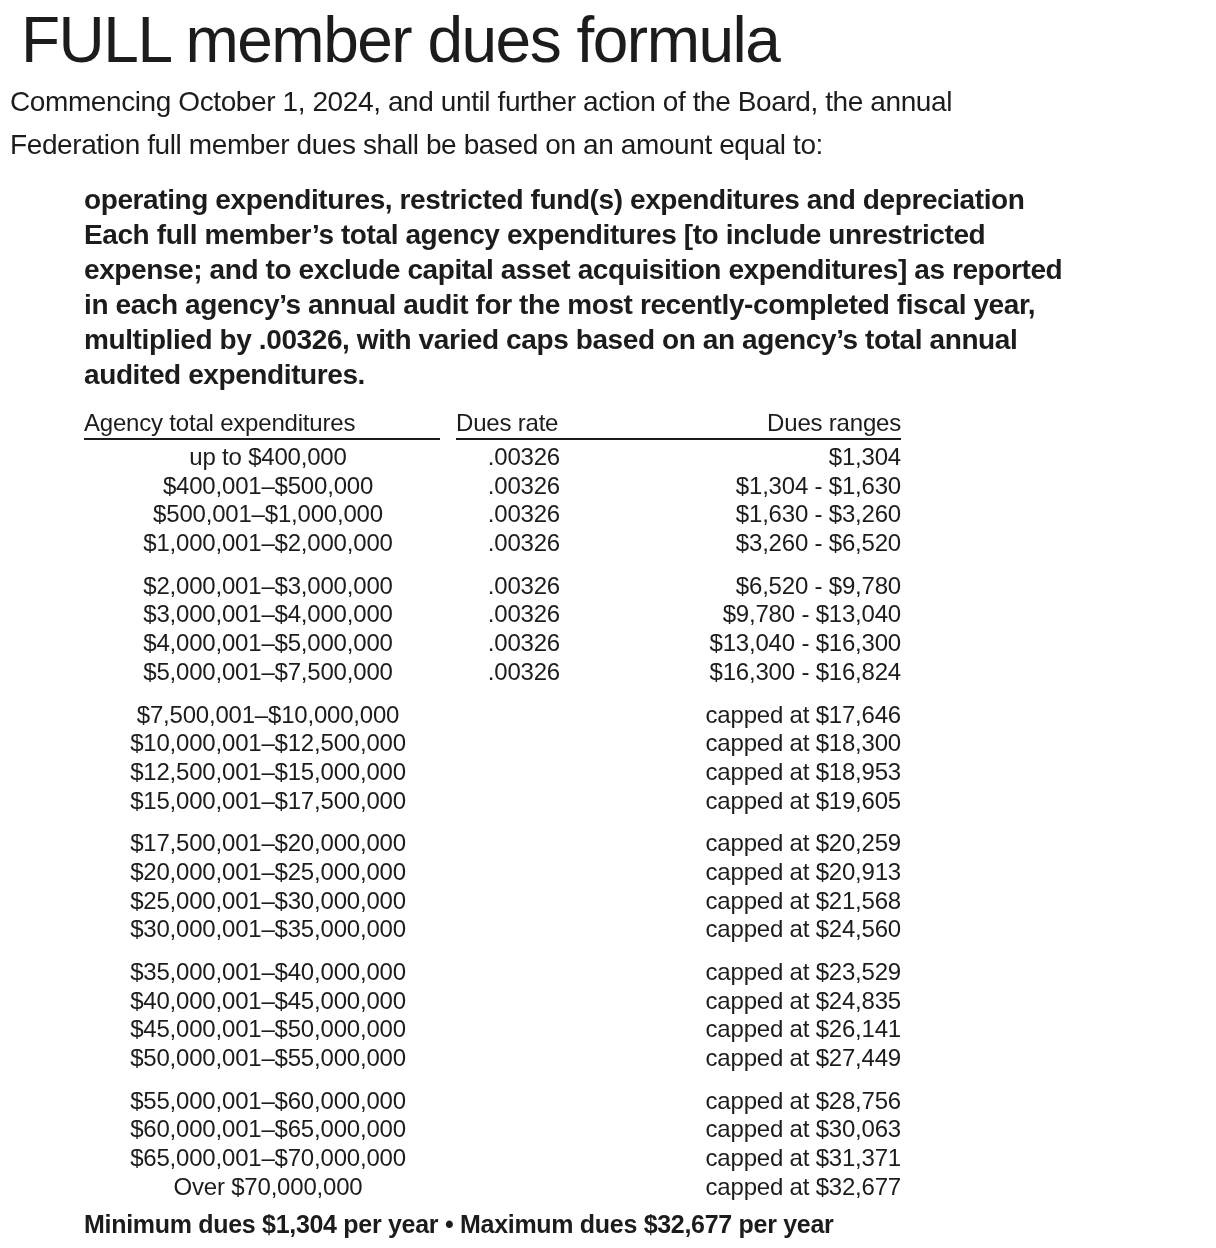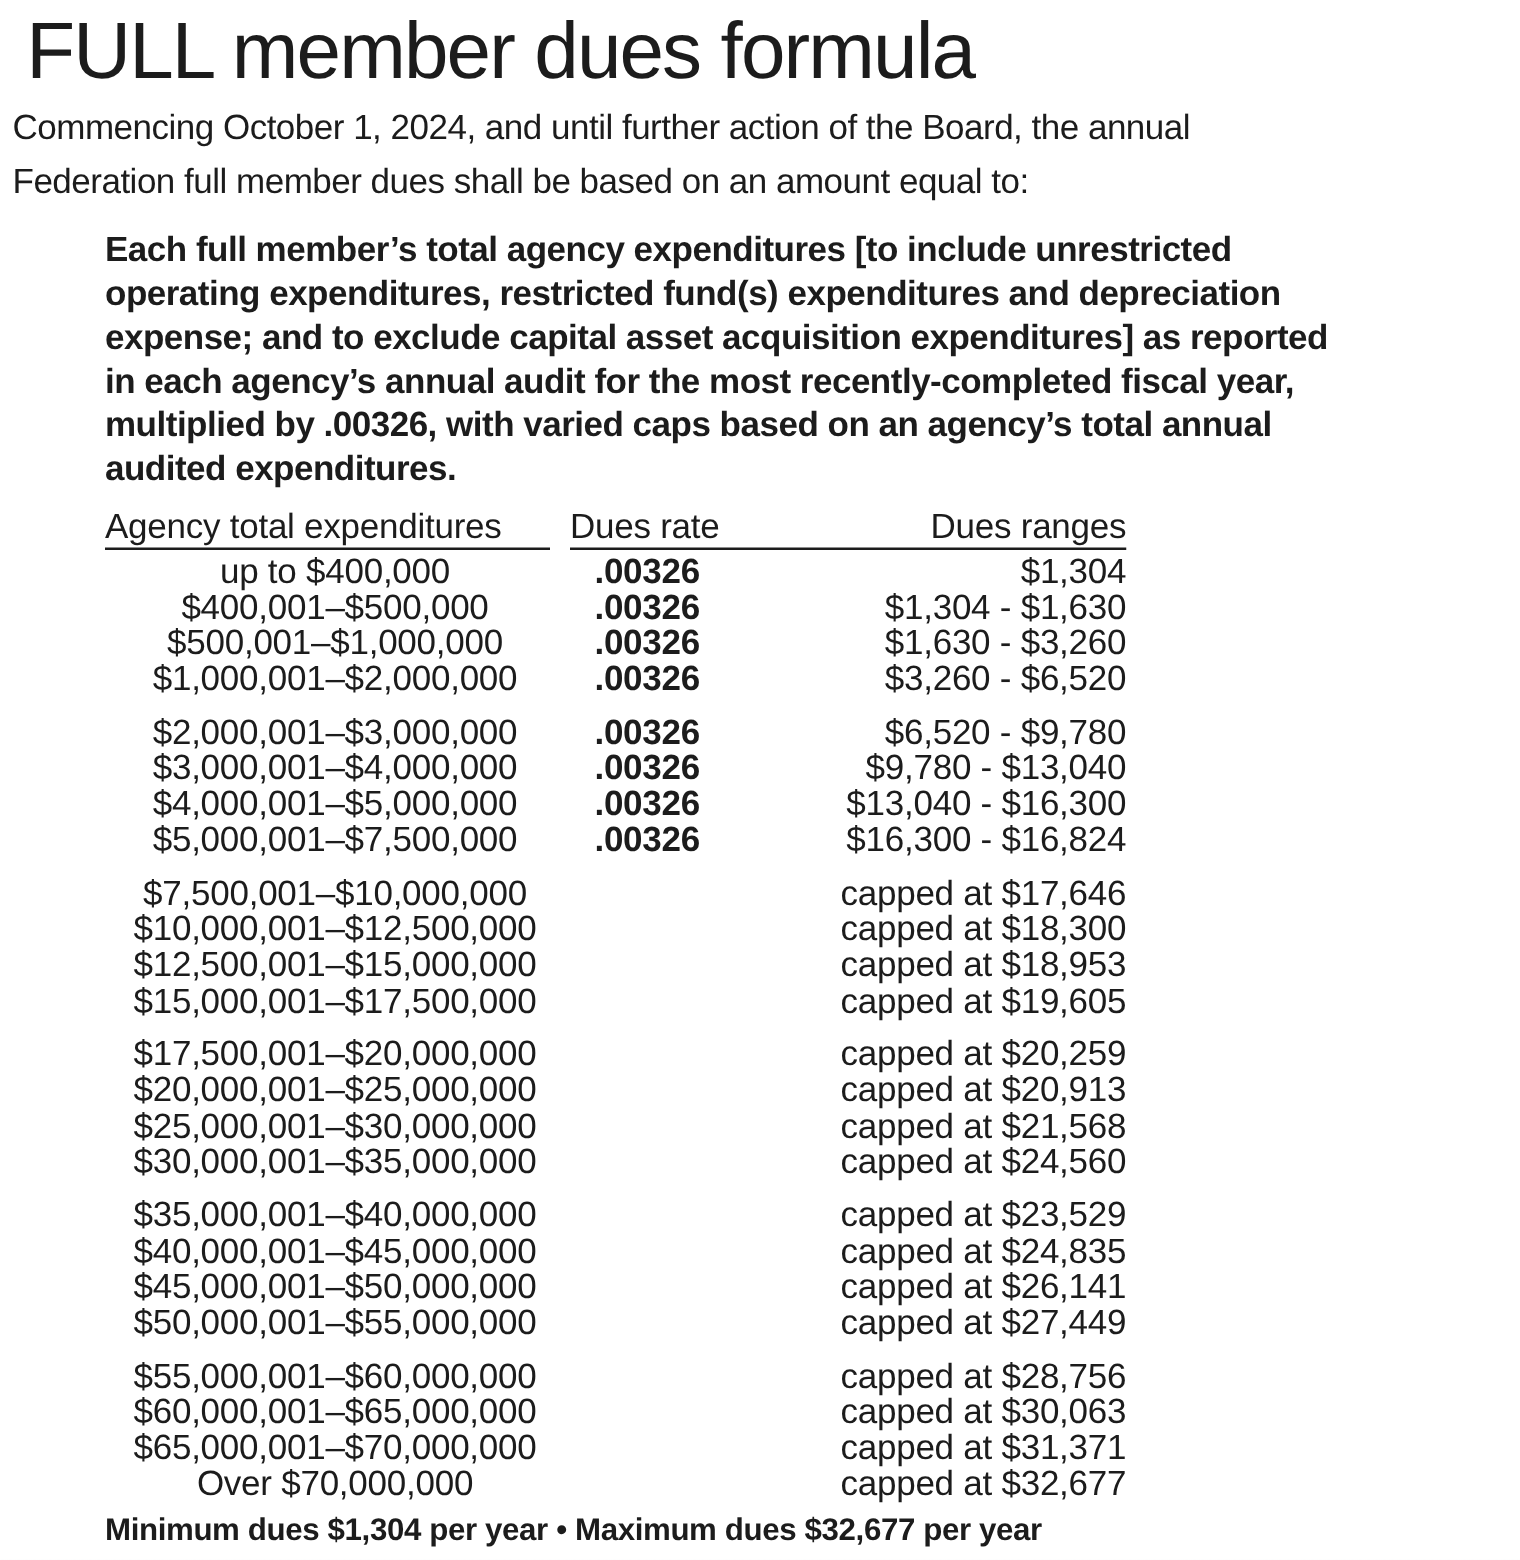--- a/index.html
+++ b/index.html
@@ -40,21 +40,21 @@
     margin: 16px 0 0 84px;
     font-size: 28px;
     font-weight: 700;
     letter-spacing: -0.4px;
     line-height: 35px;
   }
   .formula-line { white-space: nowrap; }
   .dues-table {
     margin: 18px 0 0 84px;
     width: 817px;
-    font-size: 28px;
+    font-size: 24px;
     letter-spacing: -0.2px;
   }
   .thead {
     display: flex;
     align-items: flex-end;
     height: 30px;
     margin-bottom: 3px;
   }
   .th-col1 {
     width: 368px;
@@ -78,21 +78,21 @@
   }
   .tbody { }
   .tgroup + .tgroup { margin-top: 14px; }
   .trow {
     display: flex;
     line-height: 28.7px;
     height: 28.7px;
     white-space: nowrap;
   }
   .cell-expenditures { flex: 0 0 368px; width: 368px; text-align: center; }
-  .cell-rate { flex: 0 0 108px; width: 108px; text-align: right; font-weight: bold; }
+  .cell-rate { flex: 0 0 108px; width: 108px; text-align: right; }
   .cell-range { flex: 1 1 auto; text-align: right; }
   .doc-footer {
     margin: 8px 0 0 84px;
     font-size: 25px;
     font-weight: 700;
     letter-spacing: -0.3px;
     white-space: nowrap;
   }
   .page-bottom-edge {
     position: absolute;
@@ -109,22 +109,22 @@
 <div class="page">
 
   <h1 class="doc-title">FULL member dues formula</h1>
 
   <div class="intro">
     <div class="intro-line">Commencing October 1, 2024, and until further action of the Board, the annual</div>
     <div class="intro-line">Federation full member dues shall be based on an amount equal to:</div>
   </div>
 
   <div class="formula">
+    <div class="formula-line">operating expenditures, restricted fund(s) expenditures and depreciation</div>
     <div class="formula-line">Each full member’s total agency expenditures [to include unrestricted</div>
-    <div class="formula-line">operating expenditures, restricted fund(s) expenditures and depreciation</div>
     <div class="formula-line">expense; and to exclude capital asset acquisition expenditures] as reported</div>
     <div class="formula-line">in each agency’s annual audit for the most recently-completed fiscal year,</div>
     <div class="formula-line">multiplied by .00326, with varied caps based on an agency’s total annual</div>
     <div class="formula-line">audited expenditures.</div>
   </div>
 
   <div class="dues-table">
     <div class="thead">
       <div class="th-col1">
         <span class="th-col1-underline">Agency total expenditures</span>

